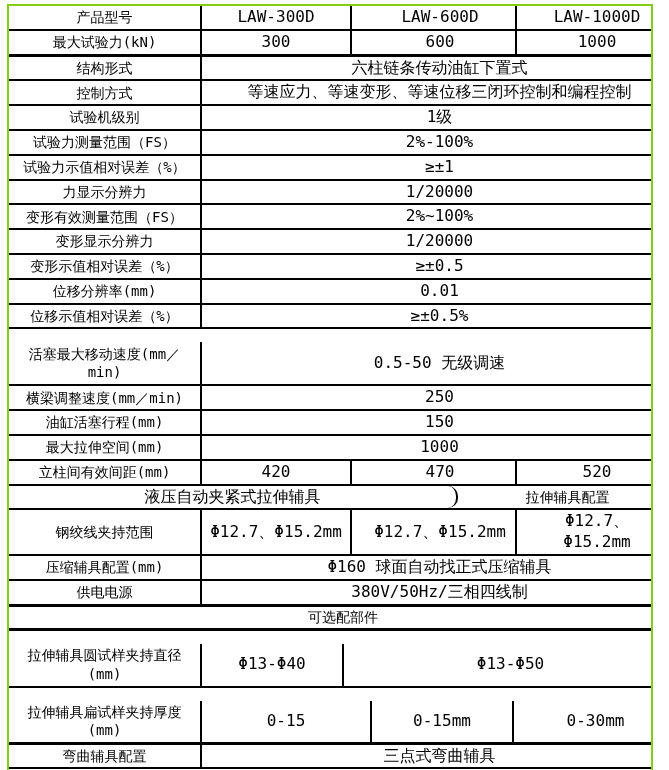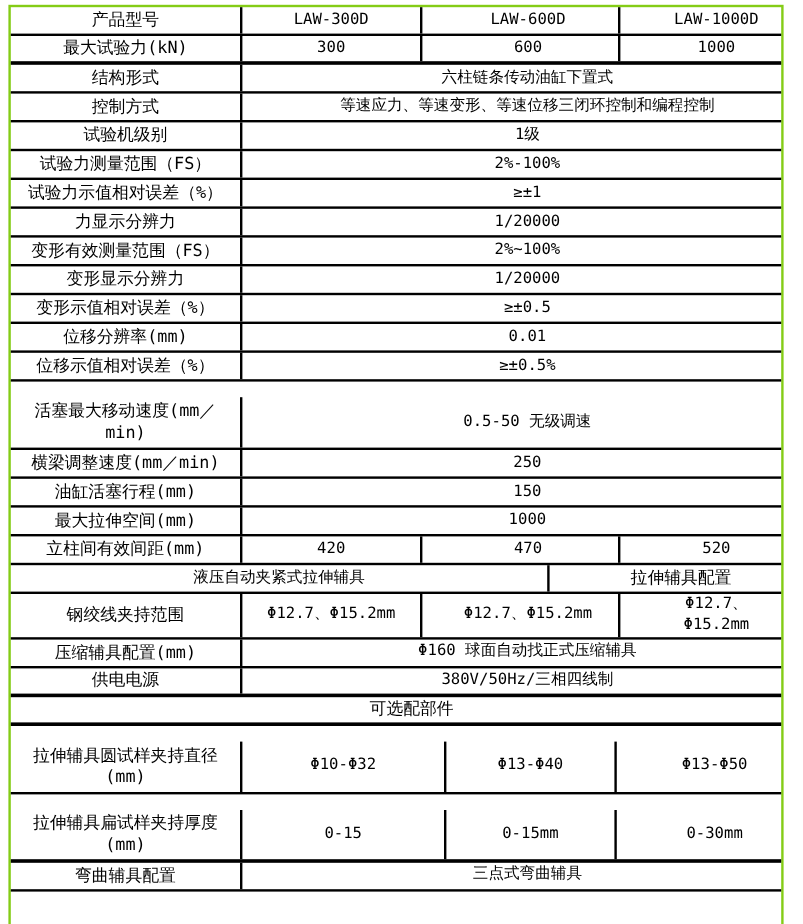--- a/index.html
+++ b/index.html
@@ -22,29 +22,29 @@
     box-sizing:border-box;
     display:flex;align-items:center;justify-content:center;
     text-align:center;
     border-right:2px solid #000;
     padding:1px 2px;
     font-size:14px;line-height:1.3;
     overflow:hidden;
   }
   .cell:last-child{border-right:none;padding-left:28px;}
   .label-cell{width:193px;flex:0 0 auto;white-space:pre-line;}
-  .span-cell{flex:1 1 auto;}
+  .span-cell{flex:1 1 auto;border-radius:10px;}
   .header-cell{flex:1 1 auto;font-weight:normal;}
   .col0{width:150px;flex:0 0 auto;}
   .col1{width:152px;flex:0 0 auto;margin-left:13px;}
   .col2{flex:1 1 auto;}
   .optcol0{width:170px;flex:0 0 auto;}
   .optcol1{width:142px;flex:0 0 auto;}
   .optcol2{flex:1 1 auto;}
-  .val{font-size:13px;}
+  .val{font-size:16px;}
 </style>
 </head>
 <body>
 
 <div class="page">
   <div class="spec-table" id="spec-table">
       <div class="row">
         <div class="cell label-cell">产品型号</div>
         <div class="cell col0 val">LAW-300D</div>
         <div class="cell col1 val">LAW-600D</div>
@@ -140,21 +140,20 @@
       <div class="row thick">
         <div class="cell label-cell">供电电源</div>
         <div class="cell span-cell val">380V/50Hz/三相四线制</div>
       </div>
       <div class="row thick">
         <div class="cell header-cell">可选配部件</div>
       </div>
       <div class="row tall">
         <div class="cell label-cell">拉伸辅具圆试样夹持直径
 (mm)</div>
-        <div class="cell optcol0 val">Φ10-Φ32</div>
         <div class="cell optcol1 val">Φ13-Φ40</div>
         <div class="cell optcol2 val">Φ13-Φ50</div>
       </div>
       <div class="row tall thick">
         <div class="cell label-cell">拉伸辅具扁试样夹持厚度
 (mm)</div>
         <div class="cell optcol0 val">0-15</div>
         <div class="cell optcol1 val">0-15mm</div>
         <div class="cell optcol2 val">0-30mm</div>
       </div>

